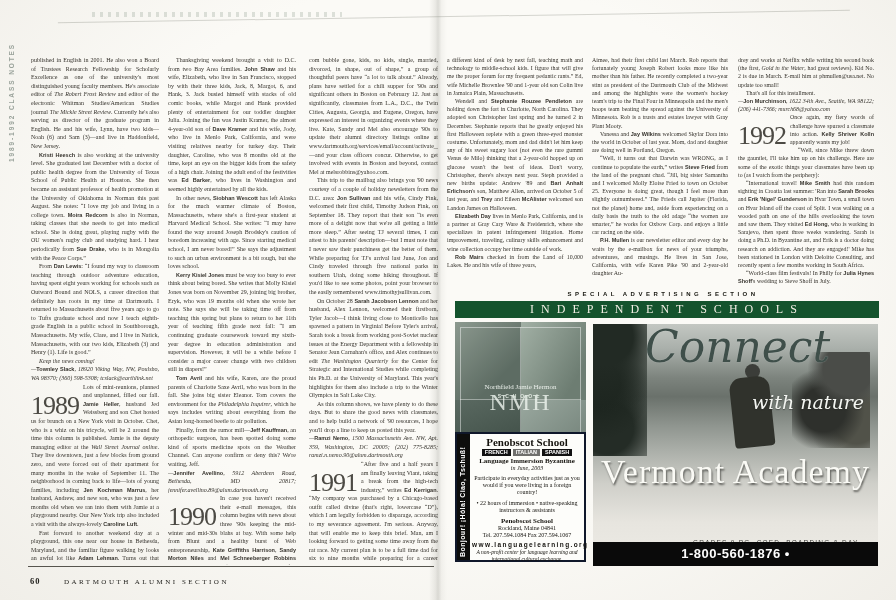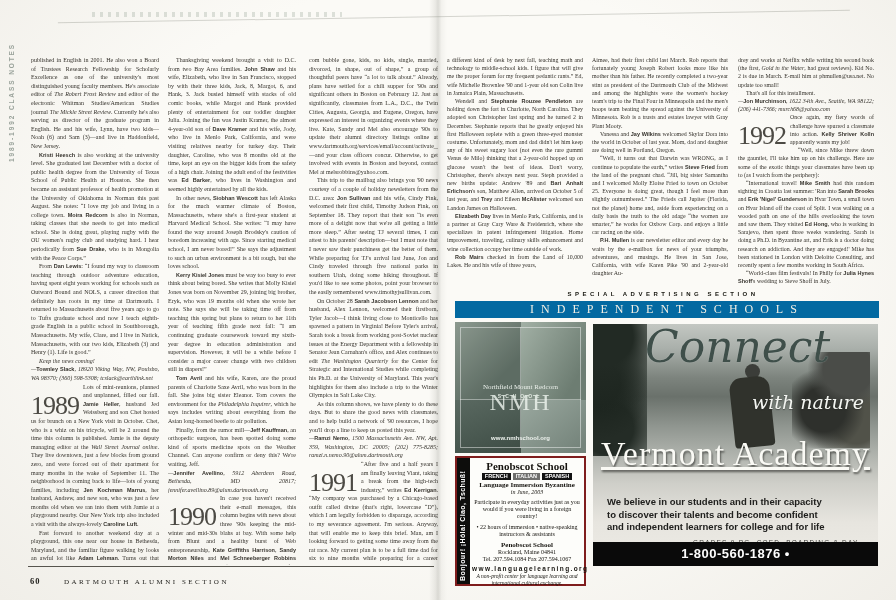--- a/index.html
+++ b/index.html
@@ -27,42 +27,42 @@
   .col p.signoff{font-style:italic;}
   .n{font:bold 5.5px "Liberation Sans",sans-serif;}
   .yr{float:left;font:26px/22px "Liberation Serif",serif;color:#4c4a44;margin:12px 4px 0 0;letter-spacing:-1px;}
 
   .foot-rule{left:28px;top:566px;width:406px;height:1px;background:#57554e;}
   .page-num{left:30px;top:576px;font:bold 8.5px "Liberation Serif",serif;color:#24231f;letter-spacing:1px;}
   .mag-title{left:64px;top:578px;font:7px "Liberation Serif",serif;letter-spacing:2.5px;color:#24231f;}
 
   .kicker{left:447px;top:291px;width:432px;text-align:center;
     font:bold 6px "Liberation Sans",sans-serif;letter-spacing:3.5px;color:#16160f;}
-  .banner{left:455px;top:301px;width:424px;height:17px;background:#0369a1;color:#f2efe4;
+  .banner{left:455px;top:301px;width:424px;height:17px;background:#14532d;color:#f2efe4;
     font:12px/17px "Liberation Serif",serif;letter-spacing:7px;text-align:center;}
 
   
   .nmh{left:455px;top:322px;width:131px;height:131px;background:#66766e;overflow:hidden;}
   .nmh .tile{position:absolute;}
   .nmh .t1{left:0;top:0;width:66px;height:78px;background:linear-gradient(135deg,#8c998f 0%,#5d6c63 70%),#6b7a71;}
   .nmh .t2{left:66px;top:0;width:65px;height:78px;background:linear-gradient(120deg,#a2b0a5 0%,#6d7d72 80%);}
   .nmh .t3{left:0;top:78px;width:66px;height:53px;background:linear-gradient(160deg,#5a6961 0%,#404f47 90%);}
   .nmh .t4{left:66px;top:78px;width:65px;height:53px;background:linear-gradient(140deg,#9aa89f 0%,#75847b 90%);}
   .nmh-grid{position:absolute;inset:5px;border:1px solid rgba(255,255,255,.45);}
   .nmh-cross-v{position:absolute;left:65px;top:5px;width:1px;height:121px;background:rgba(255,255,255,.4);}
   .nmh-cross-h{position:absolute;left:5px;top:77px;width:121px;height:1px;background:rgba(255,255,255,.4);}
   .nmh-mono{left:0;top:36px;width:100%;text-align:center;font:24px/24px "Liberation Serif",serif;
     color:rgba(240,246,240,.8);letter-spacing:2px;margin-top:32px;}
   .nmh-name{left:0;top:61px;width:100%;text-align:center;font:7px "Liberation Serif",serif;color:#e9eee9;}
   .nmh-school{left:0;top:71px;width:100%;text-align:center;font:bold 5px "Liberation Sans",sans-serif;
     letter-spacing:4px;color:#dde4dd;}
   .nmh-web{left:0;top:113px;width:100%;text-align:center;font:bold 6px "Liberation Sans",sans-serif;color:#eef2ee;}
 
   
-  .pen{left:455px;top:456px;width:131px;height:130px;background:#fdfdfa;border:2px solid #7f1d1d;box-sizing:border-box;}
+  .pen{left:455px;top:432px;width:131px;height:130px;background:#fdfdfa;border:2px solid #0f172a;box-sizing:border-box;}
   .pen-strip{position:absolute;left:0;top:0;width:13px;height:100%;background:#0d0d0c;}
   .pen-vert{position:absolute;left:2px;top:123px;transform:rotate(-90deg);transform-origin:0 0;
     font:bold 7px "Liberation Sans",sans-serif;color:#fff;white-space:nowrap;letter-spacing:.4px;}
   .pen-body{position:absolute;left:13px;top:0;right:0;bottom:0;text-align:center;padding:3px 2px;color:#16140f;}
   .pen-title{font:bold 11px/11px "Liberation Serif",serif;}
   .pen-badges{display:flex;justify-content:center;gap:2px;margin:1px 0;}
   .pen-badges span{font:bold 5.5px/7px "Liberation Sans",sans-serif;color:#fff;background:#121212;padding:0 3px;}
   .pen-badges span.mid{background:#6f6f6d;}
   .pen-prog{font:bold 7px/8px "Liberation Serif",serif;}
   .pen-date{font:italic 6px/7px "Liberation Serif",serif;}
@@ -80,22 +80,22 @@
                radial-gradient(circle at 22% 48%,#1d251f 26%,transparent 64%),
                radial-gradient(circle at 38% 80%,#242c26 22%,transparent 60%);}
   .v-head{left:152px;top:40px;width:15px;height:15px;border-radius:50%;background:#3b3d39;}
   .v-torso{left:139px;top:53px;width:40px;height:70px;border-radius:12px 12px 4px 4px;background:#30322c;transform:rotate(-6deg);}
   .v-gear{right:8px;top:28px;width:78px;height:96px;
     background:radial-gradient(circle at 72% 18%,#4a4c48 26%,transparent 42%),
                radial-gradient(circle at 40% 60%,#2e302c 30%,transparent 56%),
                radial-gradient(circle at 82% 72%,#515249 24%,transparent 50%);}
   .v-script1{left:52px;top:0;font:italic 44px/46px "DejaVu Serif",serif;color:#3f4f4a;text-shadow:0 0 1px rgba(255,255,255,.45);}
   .v-script2{right:14px;top:68px;font:italic 19px/20px "DejaVu Serif",serif;color:#f3f5f1;text-shadow:0 1px 1px rgba(40,40,40,.5);}
-  .v-name{left:0;top:112px;width:100%;text-align:center;font:34px/36px "Liberation Serif",serif;
-    color:#fafaf5;text-shadow:1px 2px 2px rgba(25,25,22,.6);letter-spacing:1px;white-space:nowrap;text-decoration:underline;}
+  .v-name{left:0;top:130px;width:100%;text-align:center;font:34px/36px "Liberation Serif",serif;
+    color:#fafaf5;text-shadow:1px 2px 2px rgba(25,25,22,.6);letter-spacing:1px;white-space:nowrap;}
   .v-body{left:14px;top:172px;width:218px;font:bold 9.5px/12.5px "Liberation Sans",sans-serif;color:#20201e;}
   .v-grades{left:100px;top:215px;width:180px;font:6.5px "Liberation Sans",sans-serif;letter-spacing:1.2px;color:#3d3d3a;}
   .v-bar{left:0;bottom:0;width:100%;height:24px;background:#0a0a0a;color:#fefefe;
     font:bold 13px/24px "Liberation Sans",sans-serif;text-align:center;letter-spacing:.5px;}
 </style>
 </head>
 <body>
 
 <div class="abs paper"></div>
 <div class="abs gutter"></div>
@@ -162,21 +162,21 @@
 
 <div class="abs nmh">
   <div class="tile t1"></div>
   <div class="tile t2"></div>
   <div class="tile t3"></div>
   <div class="tile t4"></div>
   <div class="nmh-grid"></div>
   <div class="nmh-cross-v"></div>
   <div class="nmh-cross-h"></div>
   <div class="abs nmh-mono">NMH</div>
-  <div class="abs nmh-name">Northfield Mount Redcorn</div>
+  <div class="abs nmh-name">Northfield Jamie Hermon</div>
   <div class="abs nmh-school">SCHOOL</div>
   <div class="abs nmh-web">www.nmhschool.org</div>
 </div>
 
 <div class="abs pen">
   <div class="pen-strip">
     <span class="pen-vert">Bonjour! ¡Hóla! Ciao, Tschuß!</span>
   </div>
   <div class="pen-body">
     <div class="pen-title">Penobscot School</div>
@@ -198,16 +198,15 @@
 </div>
 
 <div class="abs vt">
   <div class="abs v-tree"></div>
   <div class="abs v-head"></div>
   <div class="abs v-torso"></div>
   <div class="abs v-gear"></div>
   <div class="abs v-script1">Connect</div>
   <div class="abs v-script2">with nature</div>
   <div class="abs v-name">Vermont Academy</div>
-  <div class="abs v-body">We believe in our students and in their capacity to discover their talents and become confident and independent learners for college and for life</div>
   <div class="abs v-grades">GRADES 9-PG, COED, BOARDING &amp; DAY</div>
   <div class="abs v-bar">1-800-560-1876 • www.vermontacademy.org</div>
 </div>
 
 </body></html>

